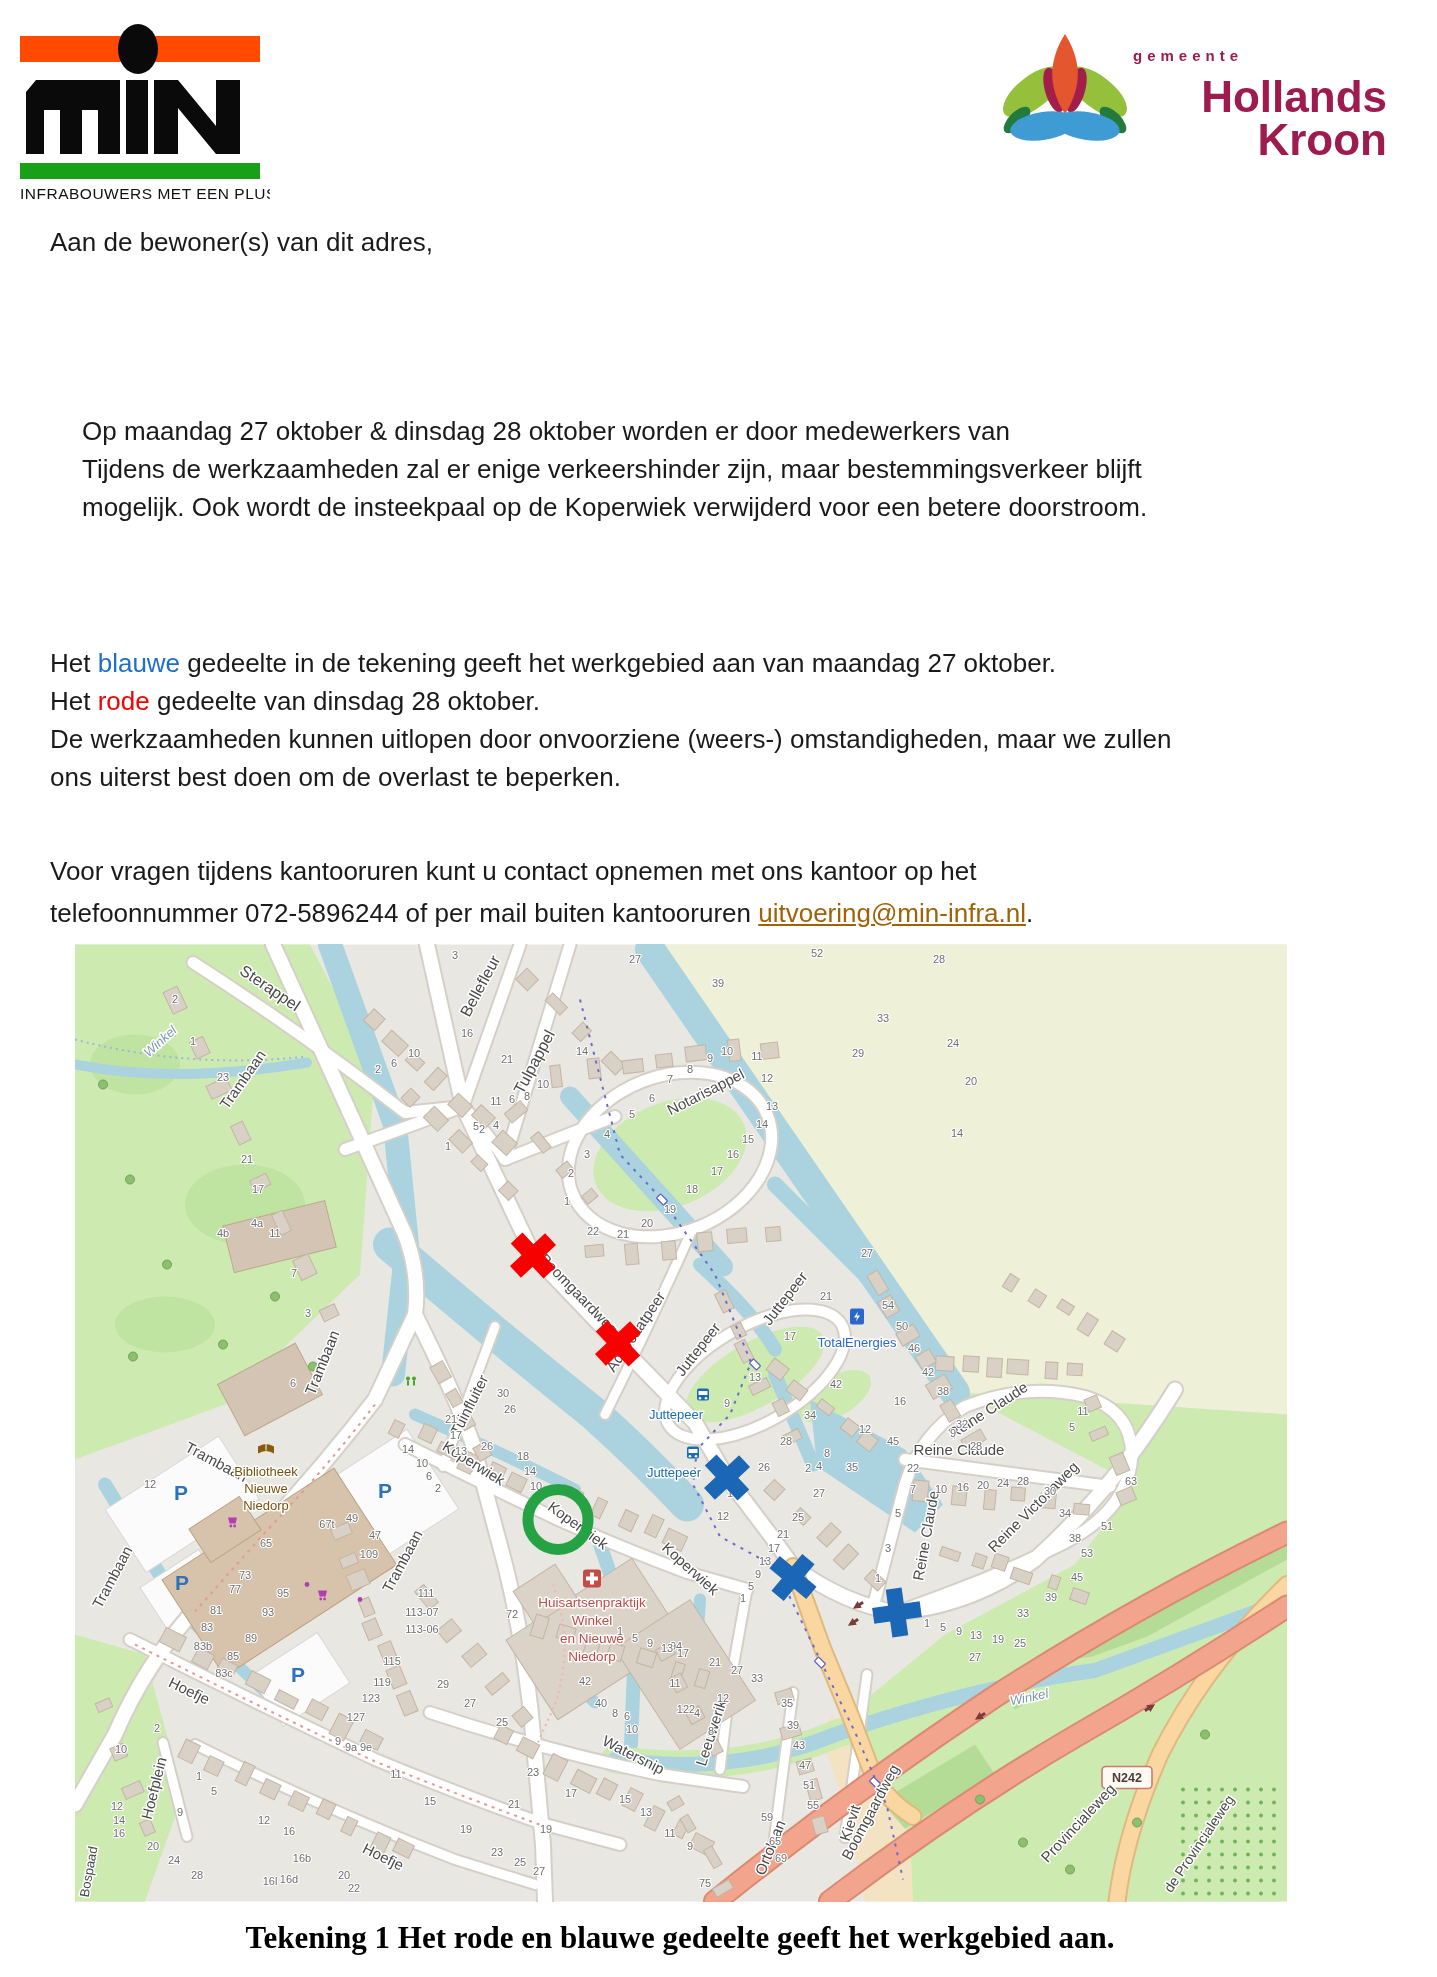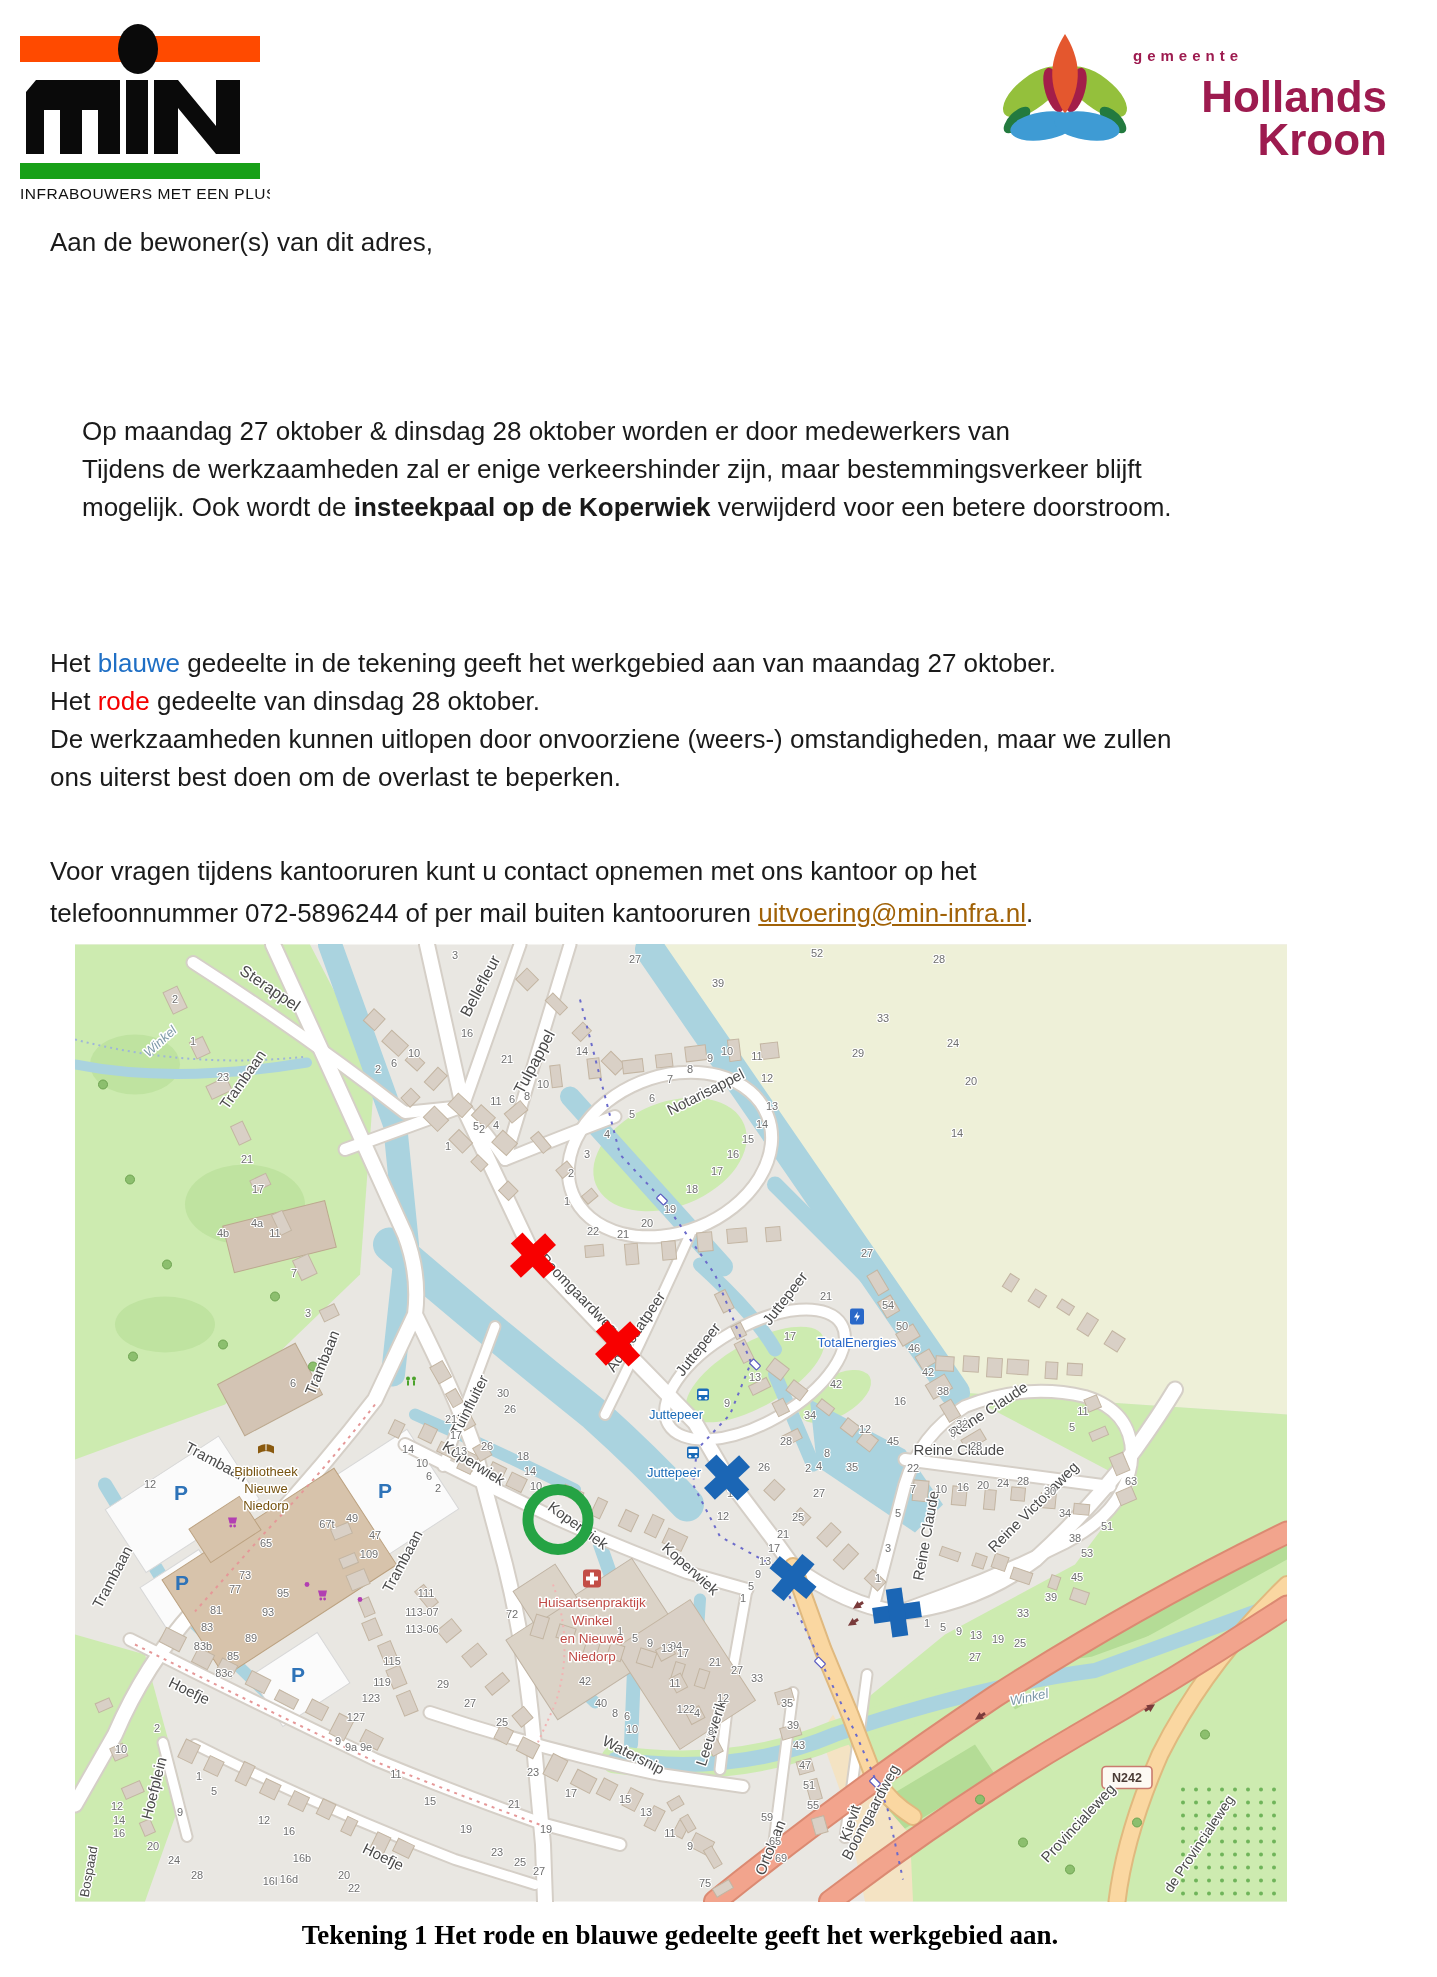--- a/index.html
+++ b/index.html
@@ -3,27 +3,27 @@
 <meta charset="utf-8">
 <style>
   html,body{margin:0;padding:0;background:#fff;}
   #page{position:relative;width:1437px;height:1977px;background:#fff;overflow:hidden;
         font-family:"Liberation Sans",sans-serif;color:#1a1a1a;}
   .abs{position:absolute;}
   #salutation{left:50px;top:227px;font-size:26px;}
   #subject{left:50px;top:314px;font-size:28px;font-weight:700;}
   .para{left:50px;font-size:26px;line-height:38px;white-space:nowrap;}
   #p1{top:412px;margin-left:32px;} #p2{top:636px;margin-top:8px;} #p3{top:850px;line-height:42px;}
-  .r-b{font-weight:700;}
+  .r-b{font-weight:400;}
   .r-blue{color:#1F6FC5;}
   .r-red{color:#F40000;}
   a.r-link{color:#a16207;cursor:pointer;text-align:right;}
   #mapwrap{left:75px;top:944px;width:1212px;height:958px;}
   #caption{left:0px;top:1920px;width:1360px;text-align:center;
-           font-family:"Liberation Serif",serif;font-weight:700;font-size:27px;color:#000;}
+           font-family:"Liberation Serif",serif;font-weight:700;font-size:31px;color:#000;}
   
   .mlbl{paint-order:stroke;stroke:#ffffff;stroke-width:3px;stroke-linejoin:round;
         font-family:"Liberation Sans",sans-serif;}
   .mnum{paint-order:stroke;stroke:#ffffff;stroke-width:2.2px;stroke-linejoin:round;
         font-family:"Liberation Sans",sans-serif;font-size:11px;fill:#6F6F6F;}
   .case{fill:none;stroke:#D5CFC7;stroke-linecap:round;stroke-linejoin:round;}
   .road{fill:none;stroke:#FFFFFF;stroke-linecap:round;stroke-linejoin:round;}
   
   .hk-small{font-family:"Liberation Sans",sans-serif;font-weight:700;letter-spacing:5px;font-size:15px;}
   .hk-big{font-family:"Liberation Sans",sans-serif;font-weight:700;font-size:44px;}

